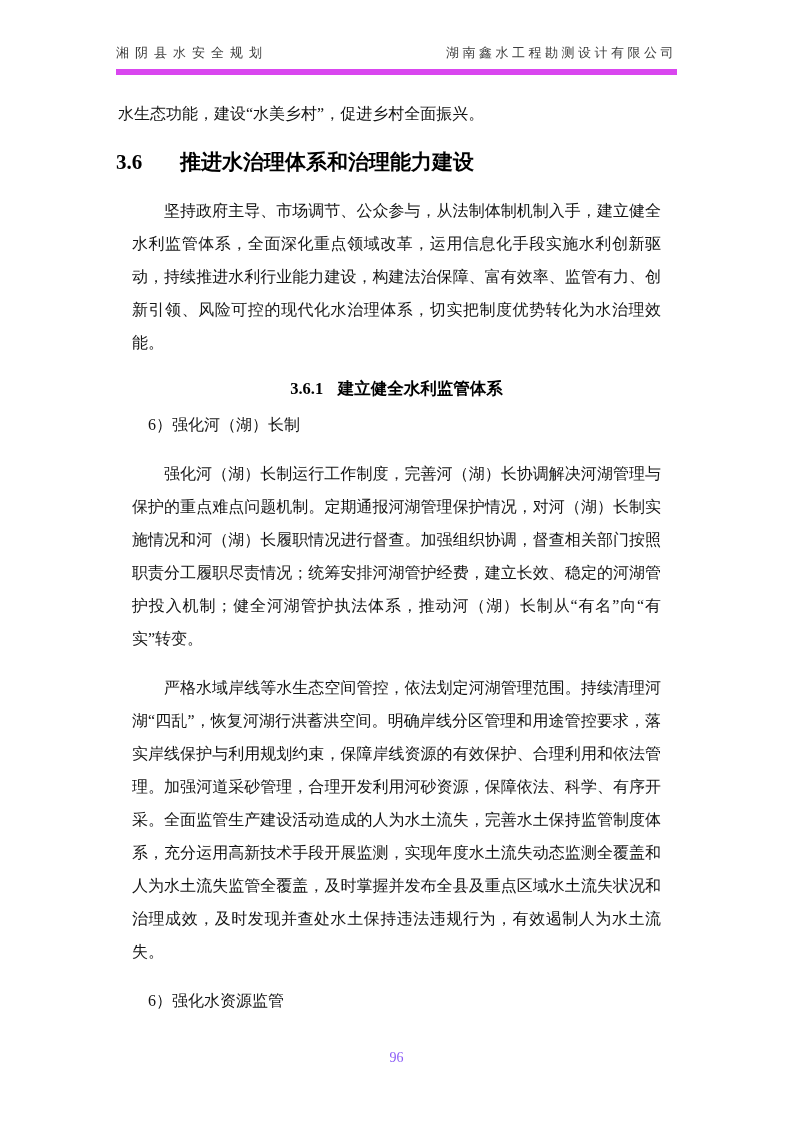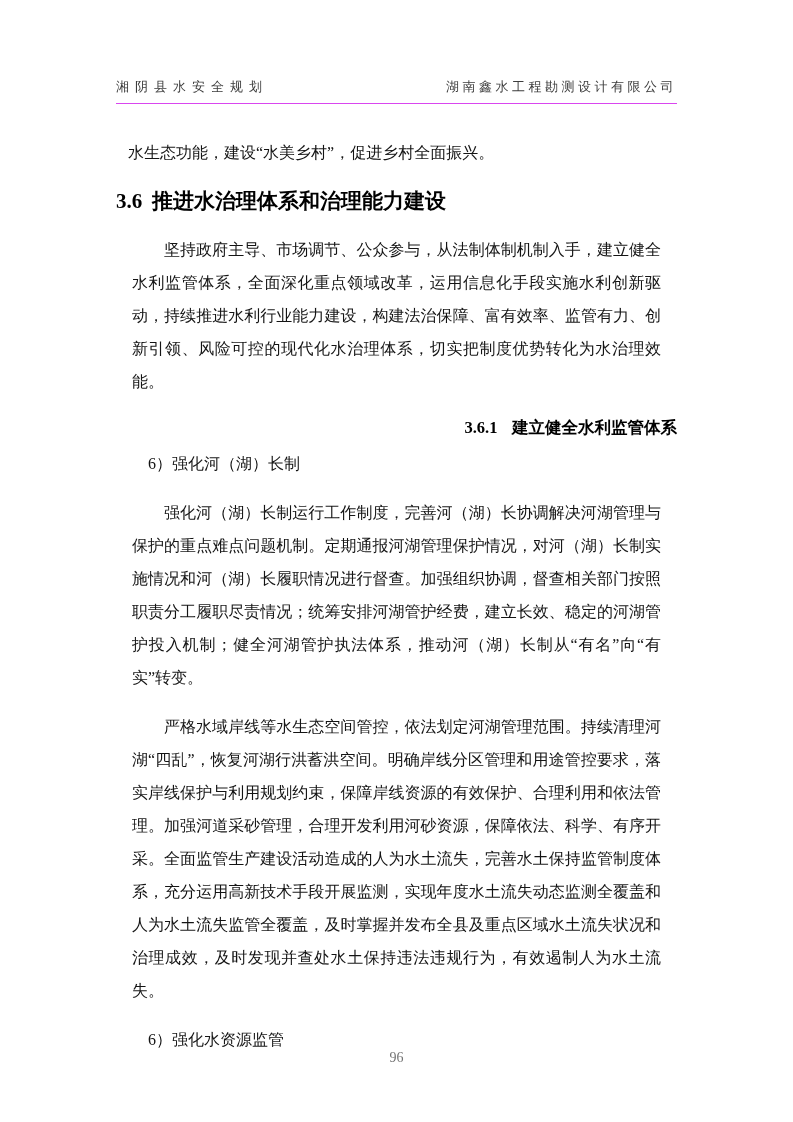--- a/index.html
+++ b/index.html
@@ -21,75 +21,75 @@
     margin: 0 116px;
     padding-top: 44px;
   }
   .header-row {
     display: flex;
     justify-content: space-between;
     align-items: baseline;
     font-size: 13px;
     color: #3d3d3d;
     padding-bottom: 7px;
-    border-bottom: 1px solid #d946ef;
+    border-bottom: 6px solid #d946ef;
   }
   .header-left  { letter-spacing: 6px; }
-  .header-right { letter-spacing: 3.5px; margin-top: 34px; }
+  .header-right { letter-spacing: 3.5px; }
 
   
   .content {
     margin: 0 116px;
     padding-top: 20px;
     font-size: 16px;
     line-height: 33px;
     text-align: justify;
     color: #141414;
   }
-  .continuation { text-indent: 0; margin: 12px; }
+  .continuation { text-indent: 0; margin: 2px; }
 
   .section-heading {
     font-family: "Liberation Sans", sans-serif;
     font-weight: bold;
     font-size: 21px;
     line-height: 32px;
     color: #000000;
     margin: 16px 0 14px 0;
     text-align: left;
   }
-  .section-heading .sec-num { margin-right: 4px; font-family: "Liberation Serif", serif; }
+  .section-heading .sec-num { margin-right: 32px; font-family: "Liberation Serif", serif; }
 
   .subsection-heading {
     font-family: "Liberation Sans", sans-serif;
     font-weight: bold;
     font-size: 16.5px;
     line-height: 26px;
     color: #000000;
     margin: 12px 0 6px 0;
-    text-align: right;
+    text-align: center;
   }
   .subsection-heading .subsec-num { margin-right: 10px; font-family: "Liberation Serif", serif; }
 
   p.para {
     text-indent: 2em;
     margin: 16px;
   }
   p.item {
     text-indent: 2em;
     margin: 6px 0 4px 0;
   }
 
   
   .footer {
     position: absolute;
     left: 0; right: 0;
     bottom: 56px;
     text-align: center;
     font-size: 14px;
-    color: #737373;
+    color: #8b5cf6;
   }
 </style>
 </head>
 <body>
 
 <div class="page">
 
   <header class="header">
     <div class="header-row">
       <span class="header-left">湘阴县水安全规划</span>

